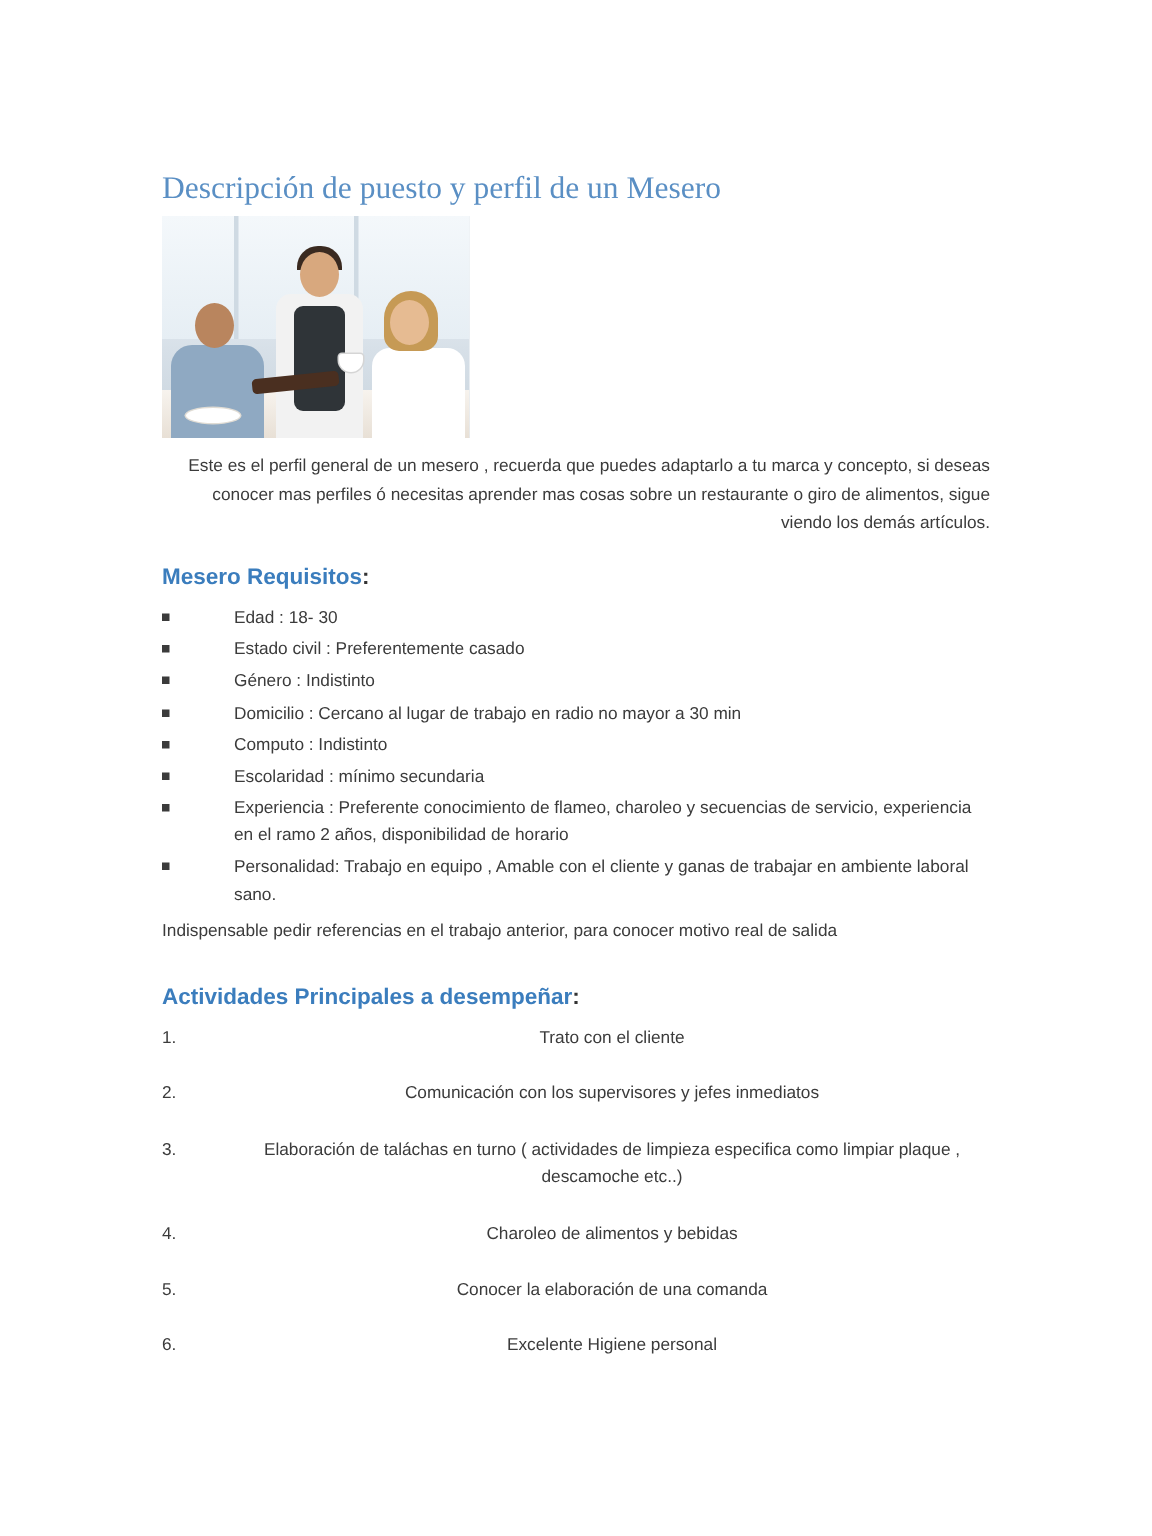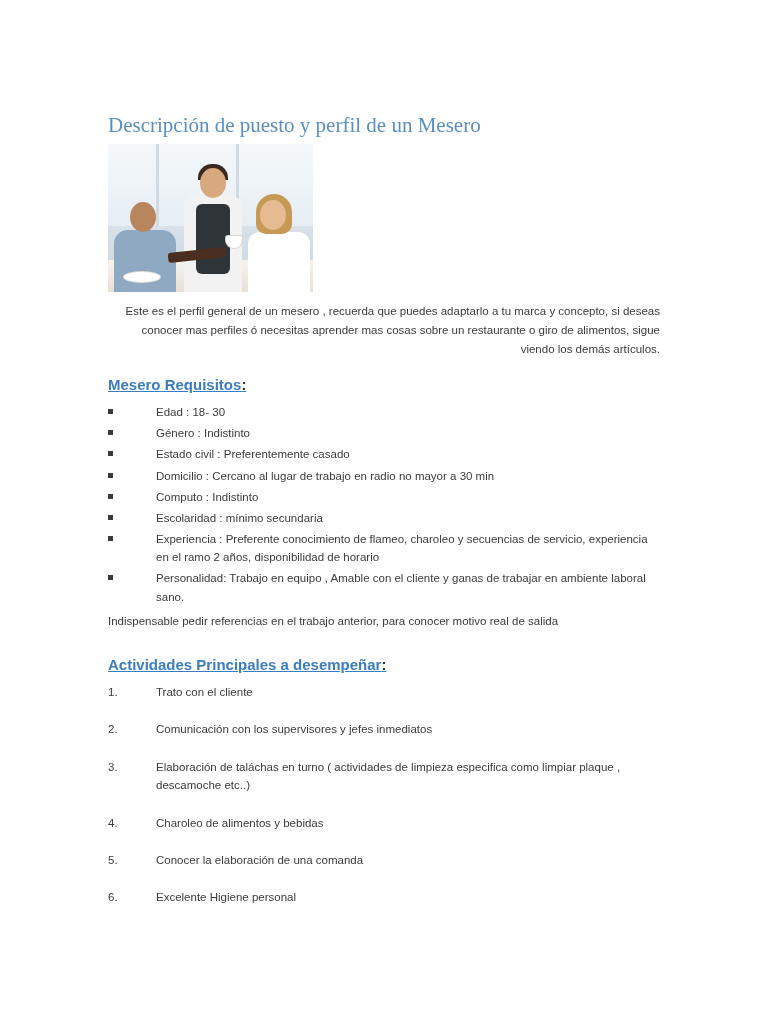--- a/index.html
+++ b/index.html
@@ -102,21 +102,20 @@
     line-height: 1.62;
     color: #3b3b3b;
     margin: 0 0 18px 0;
     text-align: right;
   }
   h2.section-heading {
     font-size: 15px;
     color: #3b7dbd;
     font-weight: bold;
     margin: 16px 0 10px 0;
-    text-decoration: underline;
   }
   h2.section-heading .tail {
     color: #333333;
     font-weight: bold;
   }
   ul.req-list {
     list-style: none;
     margin: 0 0 6px 0;
     padding: 0;
   }
@@ -141,20 +140,21 @@
     font-size: 11.5px;
     line-height: 1.6;
     color: #3b3b3b;
     margin: 2px 0 0 0;
   }
   ol.act-list {
     list-style: none;
     margin: 0;
     padding: 0;
     counter-reset: act;
+    text-align: center;
   }
   ol.act-list li {
     position: relative;
     counter-increment: act;
     font-size: 11.5px;
     line-height: 1.6;
     color: #3b3b3b;
     padding-left: 48px;
     margin-bottom: 19px;
   }
@@ -199,22 +199,22 @@
     </div>
 
     <p class="body-text">Este es el perfil general de un mesero , recuerda que puedes adaptarlo a tu marca y concepto, si deseas conocer mas perfiles ó necesitas aprender mas cosas sobre un restaurante o giro de alimentos, sigue viendo los demás artículos.</p>
 
     <h2 class="section-heading">
       <span>Mesero Requisitos</span><span class="tail">:</span>
     </h2>
 
     <ul class="req-list">
       <li>Edad : 18- 30</li>
+      <li>Estado civil : Preferentemente casado</li>
       <li>Género : Indistinto</li>
-      <li>Estado civil : Preferentemente casado</li>
       <li>Domicilio : Cercano al lugar de trabajo en radio no mayor a 30 min</li>
       <li>Computo : Indistinto</li>
       <li>Escolaridad : mínimo secundaria</li>
       <li>Experiencia : Preferente conocimiento de flameo, charoleo y secuencias de servicio, experiencia en el ramo 2 años, disponibilidad de horario</li>
       <li>Personalidad: Trabajo en equipo , Amable con el cliente y ganas de trabajar en ambiente laboral sano.</li>
     </ul>
 
     <p class="note-text">Indispensable pedir referencias en el trabajo anterior, para conocer motivo real de salida</p>
 
     <h2 class="section-heading" style="margin-top:26px">

